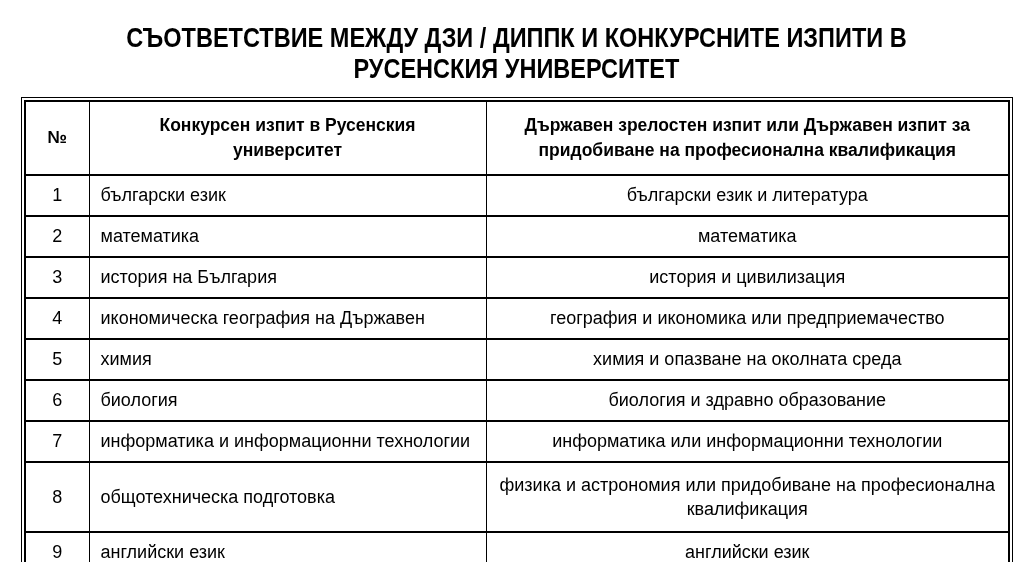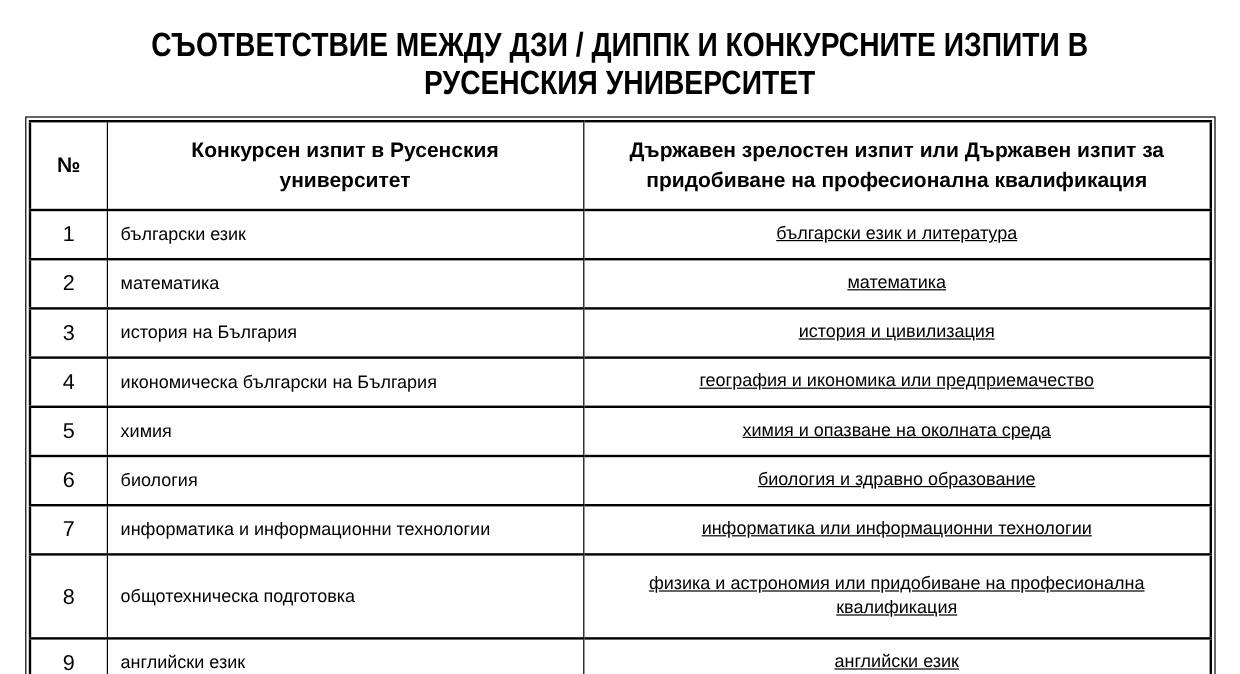--- a/index.html
+++ b/index.html
@@ -66,26 +66,26 @@
     font-size: 17.5px;
     text-align: center;
     height: 72px;
     line-height: 1.45;
     border-bottom: 3px solid #000000;
   }
   thead th.col-num   { padding: 0 4px; }
   thead th.col-ru    { padding: 0 64px; text-align: center; }
   thead th.col-state { padding: 0 24px; margin-top: 28px; }
 
-  tbody td { font-size: 15px; height: 35px; }
+  tbody td { font-size: 18px; height: 35px; }
   tbody tr.tall td { height: 64px; }
 
   td.col-num   { text-align: center; font-size: 18px; }
   td.col-ru    { text-align: left; padding: 2px 10px 2px 11px; }
-  td.col-state { text-align: center; padding: 2px 10px; line-height: 1.35; text-decoration: underline; }
+  td.col-state { text-align: center; padding: 2px 10px; line-height: 1.35; }
 </style>
 </head>
 <body>
 
 <div class="page">
 
   <h1 class="title">СЪОТВЕТСТВИЕ МЕЖДУ ДЗИ / ДИППК И КОНКУРСНИТЕ ИЗПИТИ В РУСЕНСКИЯ УНИВЕРСИТЕТ</h1>
 
   <div class="table-outer">
     <table class="corr">
@@ -112,21 +112,21 @@
           <td class="col-ru">математика</td>
           <td class="col-state">математика</td>
         </tr>
         <tr>
           <td class="col-num">3</td>
           <td class="col-ru">история на България</td>
           <td class="col-state">история и цивилизация</td>
         </tr>
         <tr>
           <td class="col-num">4</td>
-          <td class="col-ru">икономическа български на България</td>
+          <td class="col-ru">икономическа география на Държавен</td>
           <td class="col-state">география и икономика или предприемачество</td>
         </tr>
         <tr>
           <td class="col-num">5</td>
           <td class="col-ru">химия</td>
           <td class="col-state">химия и опазване на околната среда</td>
         </tr>
         <tr>
           <td class="col-num">6</td>
           <td class="col-ru">биология</td>

